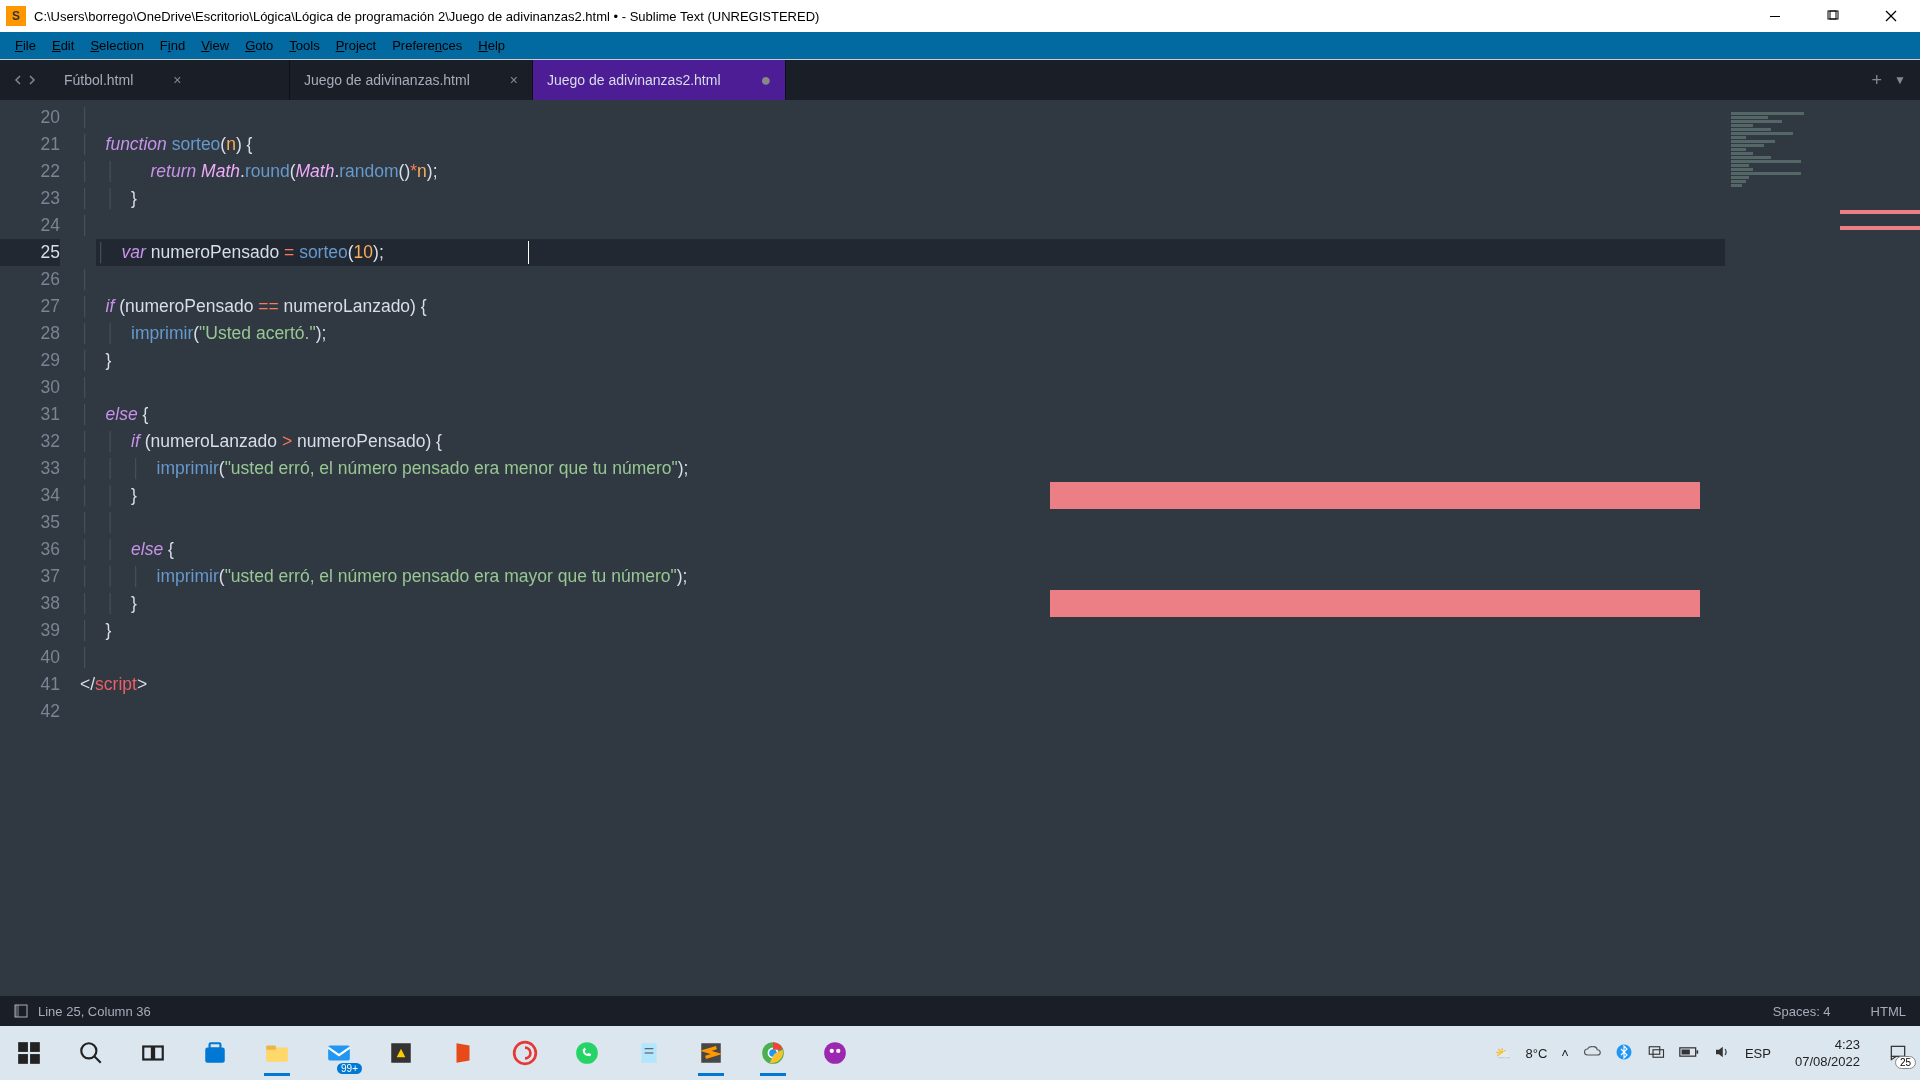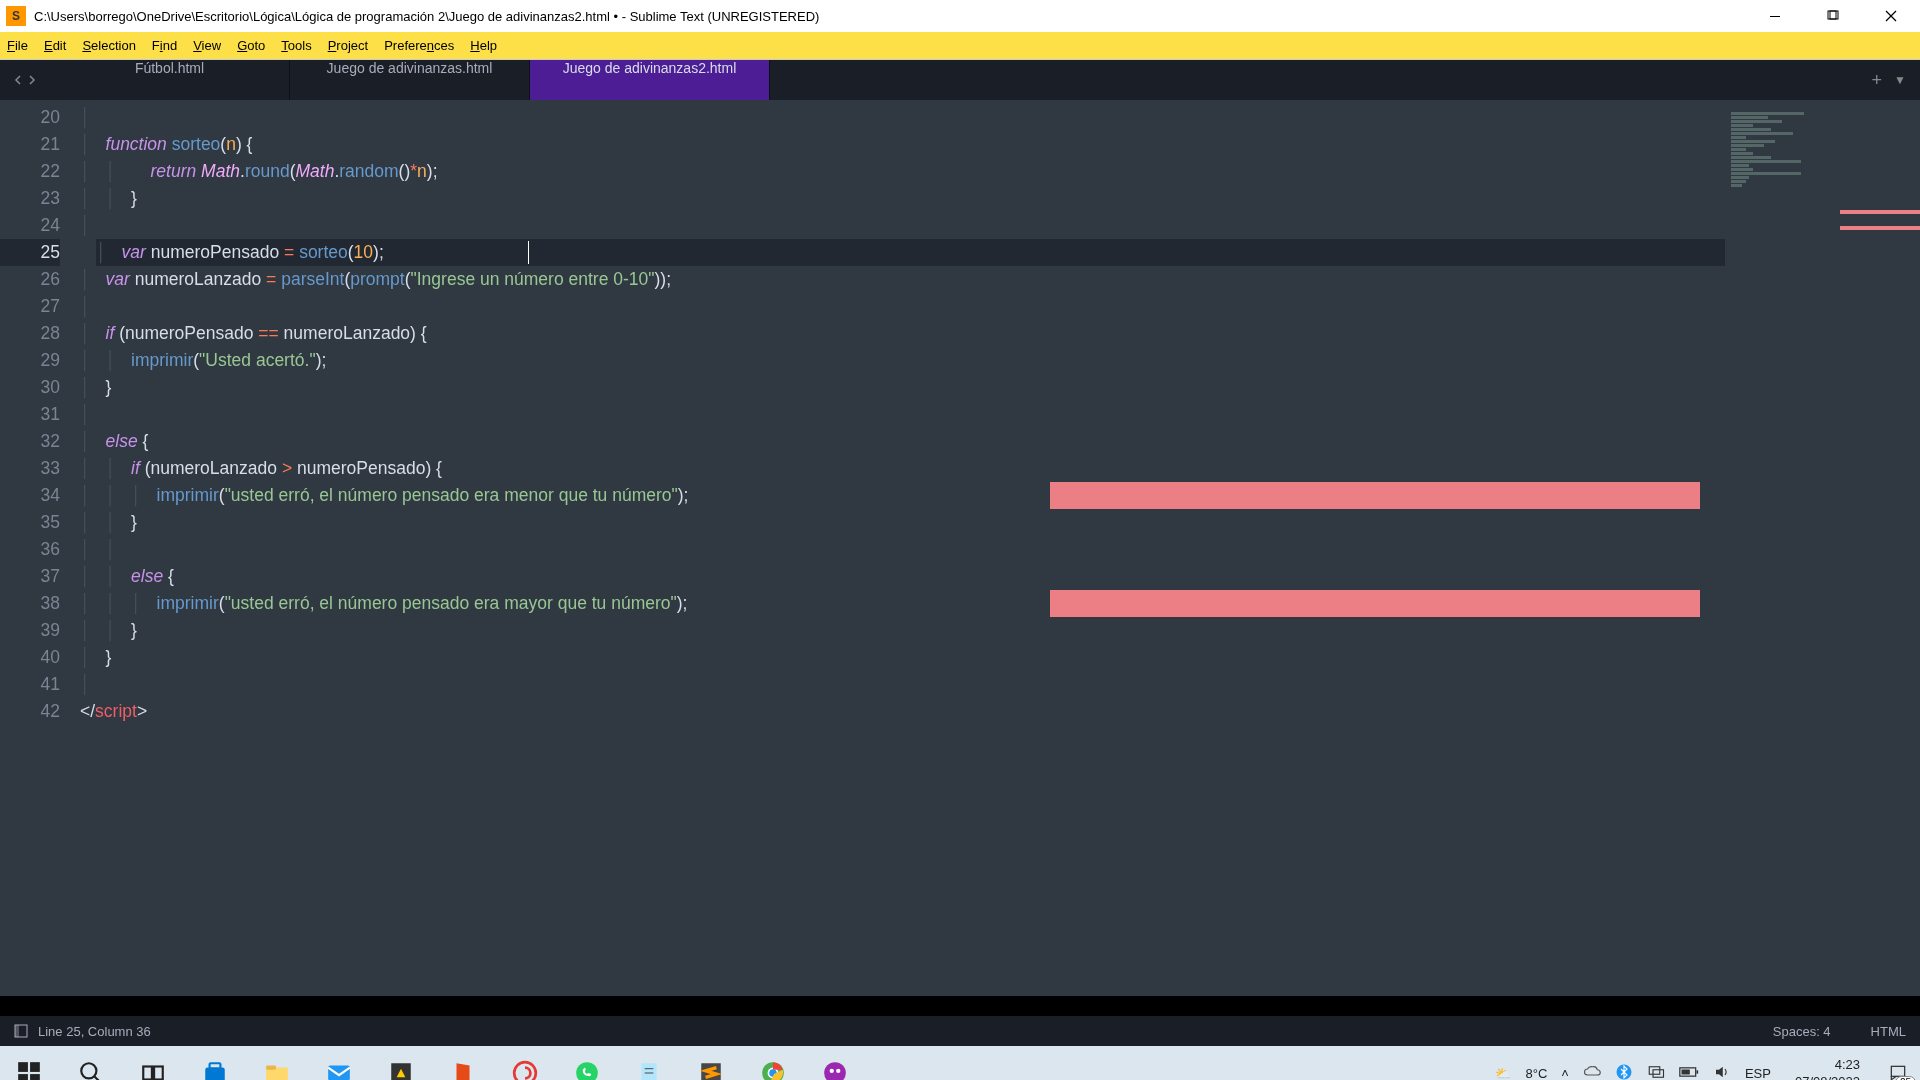--- a/index.html
+++ b/index.html
@@ -5,28 +5,28 @@
 * { margin: 0; padding: 0; box-sizing: border-box; font-family: "Segoe UI", sans-serif; }
 html, body { width: 1920px; height: 1080px; overflow: hidden; background: #000; }
 
 .titlebar { height: 32px; background: #fff; display: flex; align-items: center; padding-left: 6px; }
 .titlebar .icon { width: 20px; height: 20px; background: #ff9800; margin-right: 8px; display: flex; align-items: center; justify-content: center; color: #333; font-size: 12px; font-weight: bold; }
 .titlebar .title { flex: 1; font-size: 13px; color: #000; }
 .win-controls { display: flex; }
 .win-controls div { width: 58px; height: 32px; display: flex; align-items: center; justify-content: center; font-size: 13px; color: #000; }
 .win-controls svg { width: 12px; height: 12px; }
 
-.menubar { height: 28px; background: #fde047; display: flex; align-items: center; padding-left: 0; gap: 2px; border-bottom: 1px solid #ccc; }
+.menubar { height: 28px; background: #0369a1; display: flex; align-items: center; padding-left: 8px; gap: 2px; border-bottom: 1px solid #ccc; }
 .menubar .menu-item { font-size: 13px; color: #000; padding: 2px 7px; }
 .menubar .menu-item .ul { text-decoration: underline; }
 
 .tabbar { height: 40px; background: #1a1f27; display: flex; align-items: stretch; position: relative; }
 .tab-nav { width: 50px; display: flex; align-items: center; justify-content: center; gap: 4px; }
 .tab-nav svg { width: 10px; height: 10px; fill: #888; }
-.tab { display: flex; align-items: center; padding: 0 14px; color: #aab; font-size: 14px; gap: 40px; border-right: 1px solid #0d1117; min-width: 240px; flex-direction: column; }
+.tab { display: flex; align-items: center; padding: 0 14px; color: #aab; font-size: 14px; gap: 40px; border-right: 1px solid #0d1117; min-width: 240px; }
 .tab.active { background: #4c1d95; color: #d8dee9; }
 .tab .close { font-size: 14px; color: #888; }
 .tab-add { margin-left: auto; display: flex; align-items: center; gap: 12px; padding-right: 14px; color: #888; }
 
 .editor { position: relative; background: #303841; height: calc(1080px - 32px - 28px - 40px - 30px - 54px); display: flex; font-family: Consolas, "Courier New", monospace; font-size: 17.5px; line-height: 27px; }
 .gutter { width: 80px; background: #303841; color: #7b8493; text-align: right; padding-right: 20px; padding-top: 4px; user-select: none; }
 .gutter .ln { height: 27px; }
 .gutter .ln.hl { background: #222831; color: #d8dee9; }
 .code { flex: 1; padding-top: 4px; position: relative; color: #d8dee9; }
 .code-line { height: 27px; white-space: pre; position: relative; }
@@ -40,21 +40,21 @@
 .op { color: #f97b58; }
 .param { color: #f9ae58; }
 .tag { color: #ec5f67; }
 .cursor { position: absolute; width: 1px; height: 23px; background: #fff; top: 2px; }
 .err-bg { position: absolute; height: 27px; background: #ec7e85; z-index: 0; }
 
 .minimap { position: absolute; top: 0; right: 0; width: 195px; height: 100%; background: #303841; overflow: hidden; padding: 4px 6px; }
 .minimap .mm-line { height: 3px; margin-bottom: 1px; background: linear-gradient(90deg,#566 0%, #566 40%, transparent 40%); }
 .minimap .mm-err { position:absolute; right:0; width: 80px; height: 4px; background: #ec7e85; }
 
-.statusbar { height: 30px; background: #1a1f27; color: #aab; display: flex; align-items: center; font-size: 13px; padding: 0 14px; margin-top: 20px; }
+.statusbar { height: 30px; background: #1a1f27; color: #aab; display: flex; align-items: center; font-size: 13px; padding: 0 14px; }
 .statusbar .left { display: flex; align-items: center; gap: 10px; }
 .statusbar .right { margin-left: auto; display: flex; gap: 40px; justify-content: center; }
 .statusbar svg { width: 14px; height: 14px; fill: #aab; }
 
 .taskbar { height: 54px; background: #dbe6ef; display: flex; align-items: center; padding: 0 8px; }
 .taskbar .tb-left { display: flex; align-items: center; gap: 28px; padding-left: 4px; }
 .taskbar .tb-item { width: 34px; height: 34px; display: flex; align-items: center; justify-content: center; position: relative; }
 .taskbar .tb-item.underline::after { content:''; position:absolute; bottom:-6px; left:4px; right:4px; height:3px; background:#0078d4; }
 .taskbar .tray { margin-left: auto; display: flex; align-items: center; gap: 14px; font-size: 13px; color: #222; }
 .taskbar .clock { text-align: right; line-height: 17px; font-size: 13px; margin-left: 10px; }
@@ -161,21 +161,20 @@
 
     <div class="err-bg" style="top:calc(4px + 27px*14); left:970px; width:650px;"></div>
     <div class="err-bg" style="top:calc(4px + 27px*18); left:970px; width:650px;"></div>
 
     <div class="code-line"><span class="guide">│   </span></div>
     <div class="code-line"><span class="guide">│   </span><span class="kw">function</span> <span class="fn">sorteo</span>(<span class="param">n</span>) {</div>
     <div class="code-line"><span class="guide">│   │   </span>    <span class="kw">return</span> <span class="type">Math</span>.<span class="fn">round</span>(<span class="type">Math</span>.<span class="fn">random</span>()<span class="op">*</span><span class="param">n</span>);</div>
     <div class="code-line"><span class="guide">│   │   </span>}</div>
     <div class="code-line"><span class="guide">│   </span></div>
     <div class="code-line hl"><span class="guide">│   </span><span class="kw">var</span> <span>numeroPensado</span> <span class="op">=</span> <span class="fn">sorteo</span>(<span class="num">10</span>);<span class="cursor" style="left:432px;"></span></div>
-    <div class="code-line"><span class="guide">│   </span><span class="kw">var</span> <span>numeroLanzado</span> <span class="op">=</span> <span class="fn">parseInt</span>(<span class="fn">prompt</span>(<span class="str">"Ingrese un número entre 0-10"</span>));</div>
     <div class="code-line"><span class="guide">│   </span></div>
     <div class="code-line"><span class="guide">│   </span><span class="kw">if</span> (<span>numeroPensado</span> <span class="op">==</span> <span>numeroLanzado</span>) {</div>
     <div class="code-line"><span class="guide">│   │   </span><span class="fn">imprimir</span>(<span class="str">"Usted acertó."</span>);</div>
     <div class="code-line"><span class="guide">│   </span>}</div>
     <div class="code-line"><span class="guide">│   </span></div>
     <div class="code-line"><span class="guide">│   </span><span class="kw">else</span> {</div>
     <div class="code-line"><span class="guide">│   │   </span><span class="kw">if</span> (<span>numeroLanzado</span> <span class="op">&gt;</span> <span>numeroPensado</span>) {</div>
     <div class="code-line"><span class="guide">│   │   │   </span><span class="fn">imprimir</span>(<span class="str">"usted erró, el número pensado era menor que tu número"</span>);</div>
     <div class="code-line"><span class="guide">│   │   </span>}</div>
     <div class="code-line"><span class="guide">│   │   </span></div>

